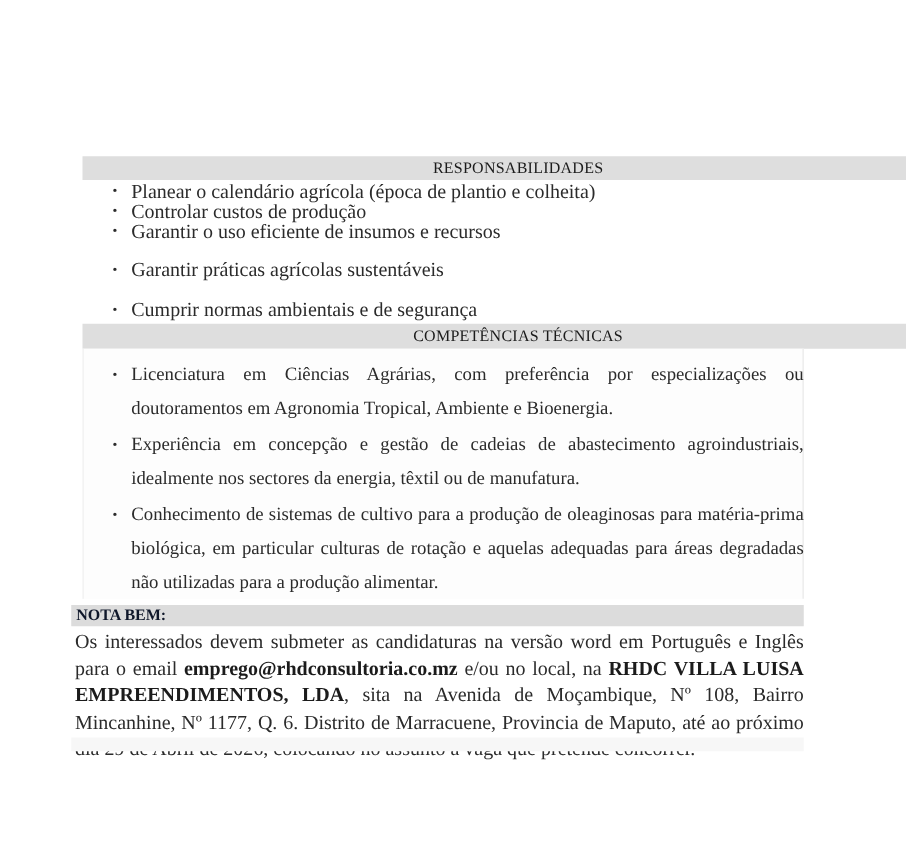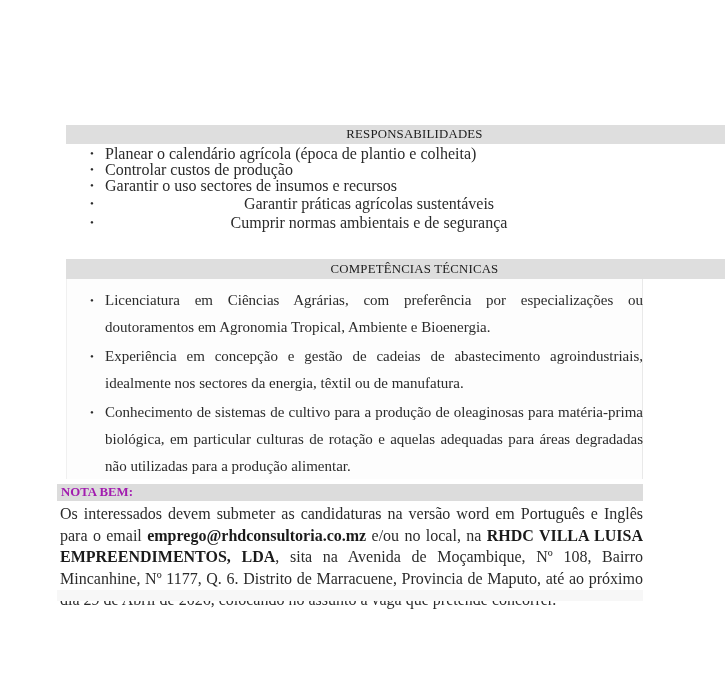--- a/index.html
+++ b/index.html
@@ -49,21 +49,21 @@
     color: #2b2b2b;
   }
   #list-resp {
     left: 88px;
     top: 146px;
     width: 545px;
     font-size: 16px;
   }
   #list-resp li { line-height: 15.8px; }
   #list-resp li::before { line-height: 15.8px; }
-  #list-resp li.gap { margin-top: 3px; text-align: center; }
+  #list-resp li.gap { margin-top: 16px; }
 
   .comp-cell {
     position: absolute;
     left: 66px;
     top: 279px;
     width: 577px;
     height: 200px;
     background: #fdfdfd;
     border-left: 1px solid #f0f0f0;
     border-right: 1px solid #e9e9e9;
@@ -85,21 +85,21 @@
   #nota-bar {
     position: absolute;
     left: 57px;
     top: 484px;
     width: 586px;
     height: 17px;
     line-height: 17px;
     background: #dcdcdc;
     font-weight: bold;
     font-size: 12.8px;
-    color: #a21caf;
+    color: #0f172a;
     padding-left: 4px;
     box-sizing: border-box;
   }
   #nota-par {
     position: absolute;
     left: 60px;
     top: 503px;
     width: 583px;
     font-size: 16px;
     line-height: 21.6px;
@@ -120,21 +120,21 @@
 </head>
 <body>
 
 <div class="page">
 
   <div class="sec-bar" id="bar-resp">RESPONSABILIDADES</div>
 
   <ul class="doc-list" id="list-resp">
     <li>Planear o calendário agrícola (época de plantio e colheita)</li>
     <li>Controlar custos de produção</li>
-    <li>Garantir o uso sectores de insumos e recursos</li>
+    <li>Garantir o uso eficiente de insumos e recursos</li>
     <li class="gap">Garantir práticas agrícolas sustentáveis</li>
     <li class="gap">Cumprir normas ambientais e de segurança</li>
   </ul>
 
   <div class="sec-bar" id="bar-comp">COMPETÊNCIAS TÉCNICAS</div>
 
   <div class="comp-cell"></div>
 
   <ul class="doc-list" id="list-comp">
     <li>Licenciatura em Ciências Agrárias, com preferência por especializações ou doutoramentos em Agronomia Tropical, Ambiente e Bioenergia.</li>

